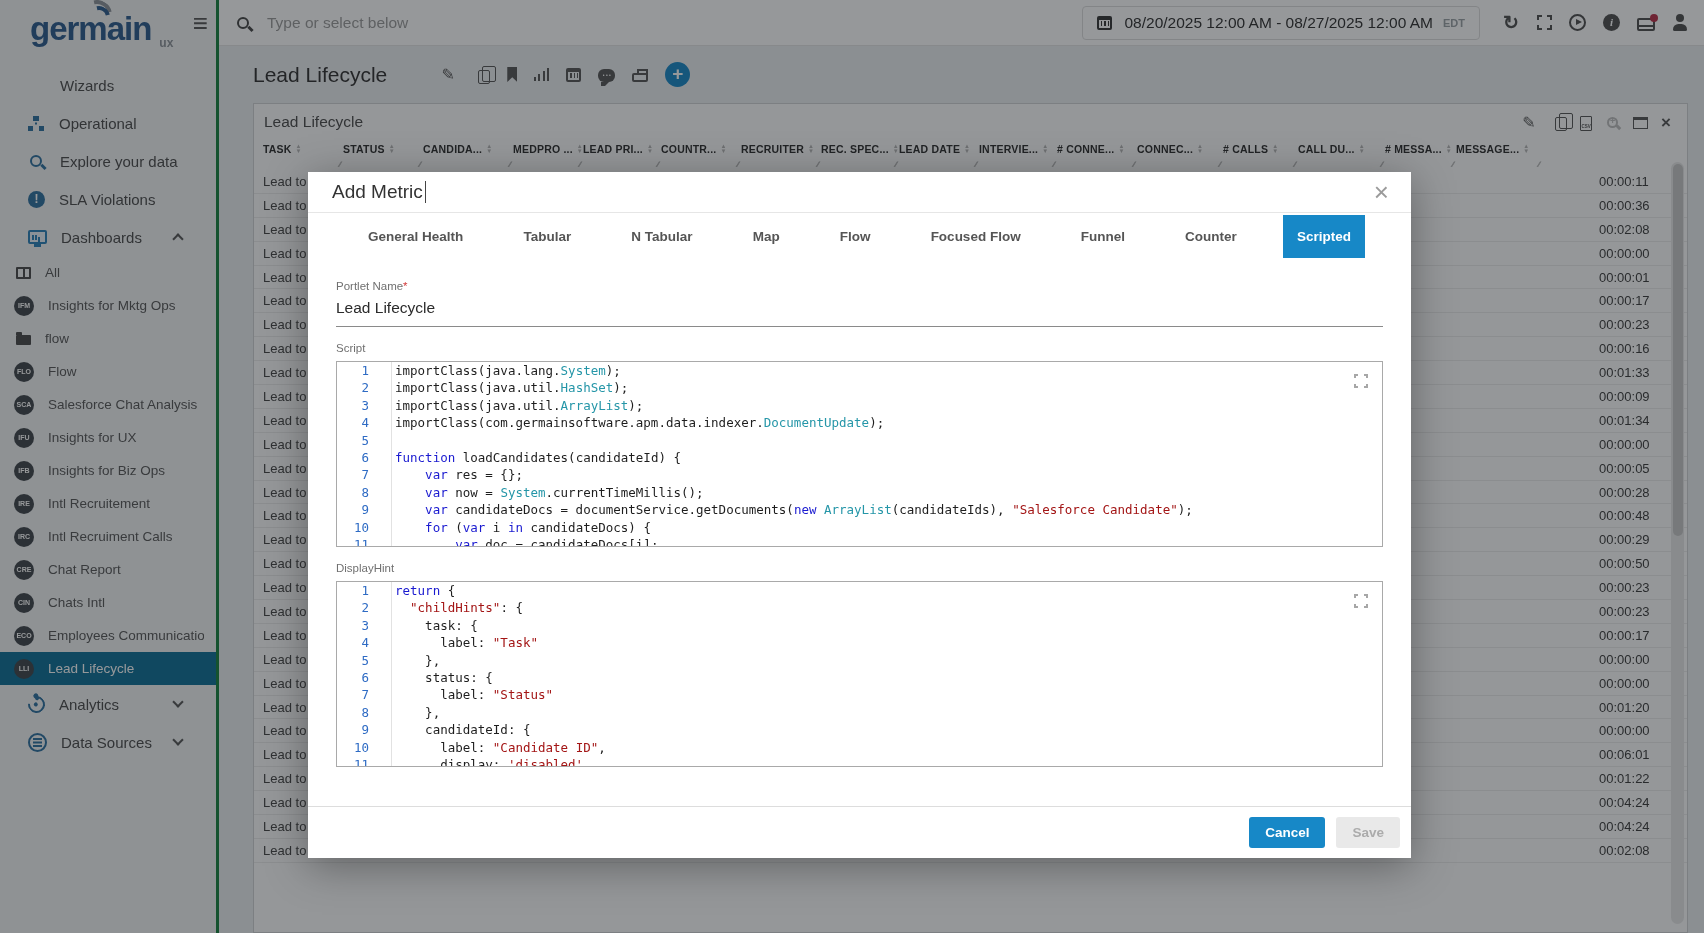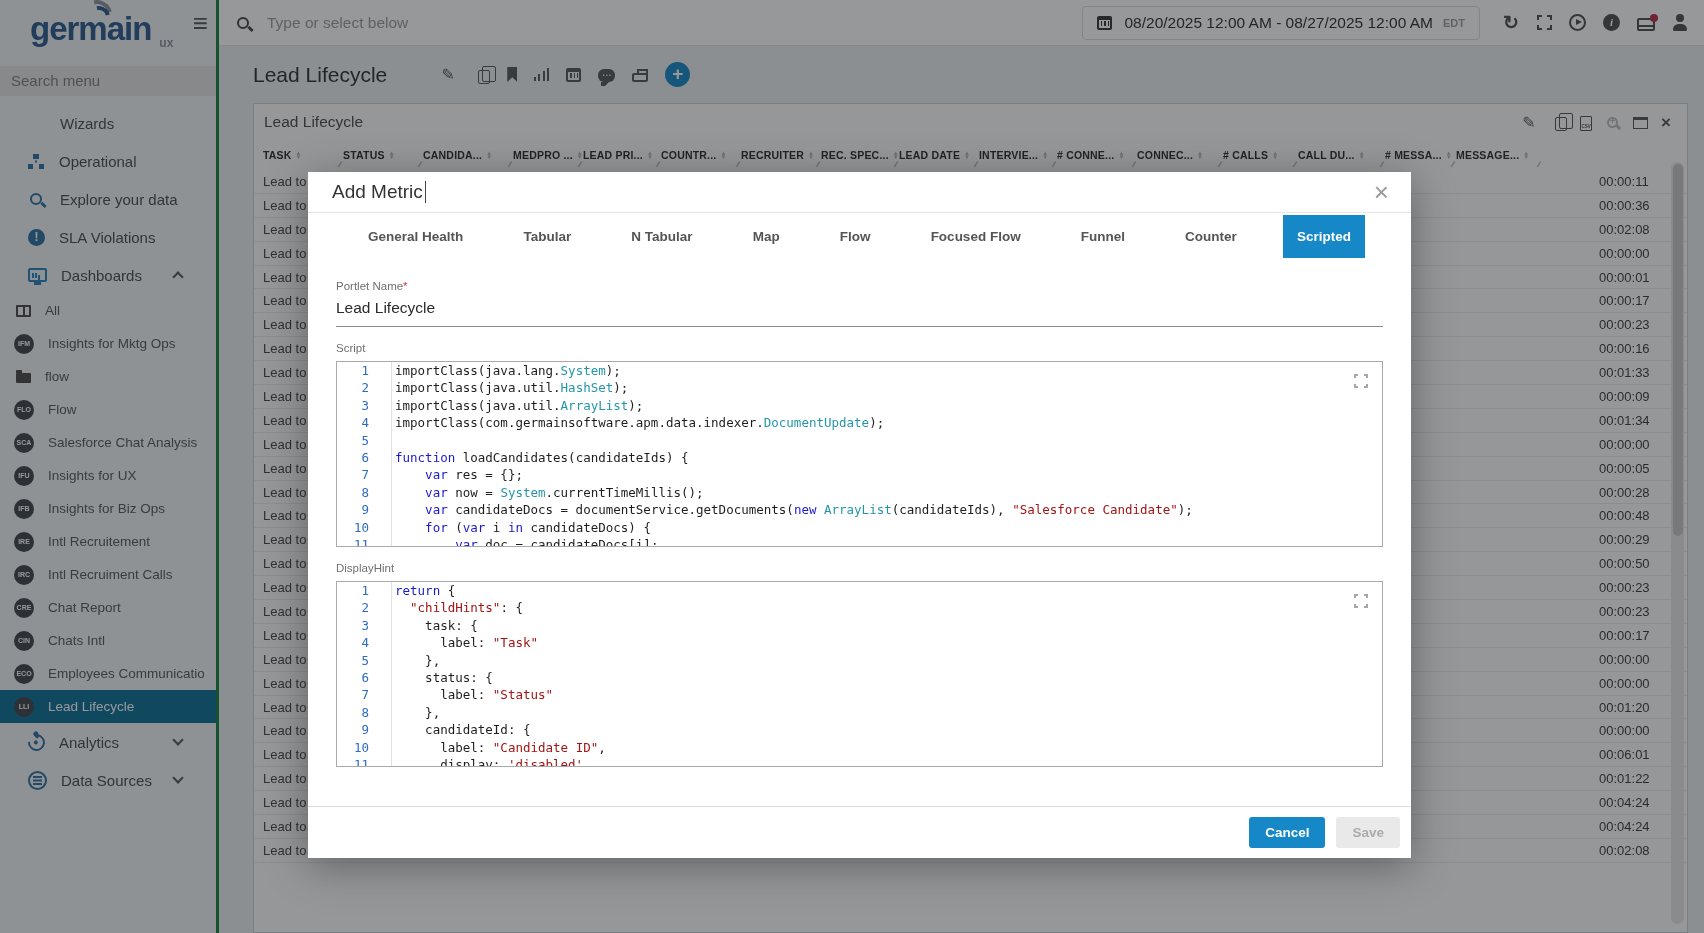--- a/index.html
+++ b/index.html
@@ -103,21 +103,21 @@
   .panel-head{height:32px;display:flex;align-items:center;padding:4px 10px 0 10px}
   .panel-title{font-size:15.5px;color:#4a4a4a;flex:1}
   .pt-icons{display:flex;align-items:center;gap:13px;padding-right:6px}
   .ic-csv{width:12px;height:15px;border:1.7px solid #555;border-radius:1px;margin-top:2px}
   .ic-csv::after{content:"CSV";position:absolute;bottom:0.5px;left:-1px;right:-1px;font-size:4.5px;font-weight:bold;color:#555;text-align:center;letter-spacing:0}
   .ic-zoomin{width:11px;height:11px;border:2px solid #bdbdbd;border-radius:50%;margin:2px}
   .ic-zoomin::before{content:"+";position:absolute;left:0;right:0;top:-2.5px;text-align:center;color:#bdbdbd;font-size:9px;font-weight:bold}
   .ic-zoomin::after{content:"";position:absolute;width:2.5px;height:5px;background:#bdbdbd;transform:rotate(-45deg);right:-3.5px;bottom:-4px}
   .ic-window{width:15px;height:12px;border:1.7px solid #555;border-top-width:3.5px;margin-top:2px}
   .ic-x{font-size:17px;color:#555;line-height:15px;font-weight:bold}
-  .thead{display:flex;padding:0 0 0 9px;height:25px;align-items:flex-end}
+  .thead{display:flex;padding:0 0 0 9px;height:25px;align-items:center}
   .th{display:flex;align-items:center;font-size:10.5px;font-weight:bold;color:#2b2b2b;letter-spacing:.2px;white-space:nowrap;overflow:hidden;cursor:pointer}
   .sorts{display:inline-flex;flex-direction:column;margin-left:4px;line-height:5px}
   .sorts span{font-size:6px;color:#b5b5b5;line-height:4.5px}
   .griprow{display:flex;padding-left:9px;height:9px}
   .griprow span{text-align:right;color:#9b9b9b;font-size:8px;line-height:7px;letter-spacing:-2px;padding-right:3px}
   .tbody{position:relative}
   .trow{display:flex;align-items:center;height:23.9px;border-bottom:1px solid #ebebeb;padding-left:9px;cursor:pointer}
   .trow .lead{width:58px;flex:none;font-size:13px;color:#444;white-space:nowrap;overflow:hidden}
   .trow .fill{flex:1}
   .trow .time{width:92px;flex:none;font-size:13px;color:#3a3a3a;padding-left:4px}
@@ -162,21 +162,20 @@
   <aside class="sidebar">
     <div class="logo-row">
       <div class="logo">
         <span class="arc1"></span>
         <span class="arc2"></span>
         <span class="brand">germain</span>
         <span class="sub">ux</span>
       </div>
       <span class="hamburger">≡</span>
     </div>
-    <div class="menu-search">Search menu</div>
     <nav id="side-nav">
         <div class="snav-item">
           <span class="ic ic-pencil"></span>
           <span class="txt">Wizards</span>
         </div>
         <div class="snav-item">
           <span class="ic ic-sitemap"></span>
           <span class="txt">Operational</span>
         </div>
         <div class="snav-item">
@@ -625,21 +624,21 @@
           <span class="corner tl"></span>
           <span class="corner tr"></span>
           <span class="corner bl"></span>
           <span class="corner br"></span>
         </span>
     <div class="cl-row"><span class="cl-num">1</span><span class="cl-code"><span class="tok-p">importClass(java.lang.</span><span class="tok-t">System</span><span class="tok-p">);</span></span></div>
         <div class="cl-row"><span class="cl-num">2</span><span class="cl-code"><span class="tok-p">importClass(java.util.</span><span class="tok-t">HashSet</span><span class="tok-p">);</span></span></div>
         <div class="cl-row"><span class="cl-num">3</span><span class="cl-code"><span class="tok-p">importClass(java.util.</span><span class="tok-t">ArrayList</span><span class="tok-p">);</span></span></div>
         <div class="cl-row"><span class="cl-num">4</span><span class="cl-code"><span class="tok-p">importClass(com.germainsoftware.apm.data.indexer.</span><span class="tok-t">DocumentUpdate</span><span class="tok-p">);</span></span></div>
         <div class="cl-row"><span class="cl-num">5</span><span class="cl-code"></span></div>
-        <div class="cl-row"><span class="cl-num">6</span><span class="cl-code"><span class="tok-k">function</span><span class="tok-p"> loadCandidates(candidateIds) {</span></span></div>
+        <div class="cl-row"><span class="cl-num">6</span><span class="cl-code"><span class="tok-k">function</span><span class="tok-p"> loadCandidates(candidateId) {</span></span></div>
         <div class="cl-row"><span class="cl-num">7</span><span class="cl-code"><span class="tok-p">    </span><span class="tok-k">var</span><span class="tok-p"> res = {};</span></span></div>
         <div class="cl-row"><span class="cl-num">8</span><span class="cl-code"><span class="tok-p">    </span><span class="tok-k">var</span><span class="tok-p"> now = </span><span class="tok-t">System</span><span class="tok-p">.currentTimeMillis();</span></span></div>
         <div class="cl-row"><span class="cl-num">9</span><span class="cl-code"><span class="tok-p">    </span><span class="tok-k">var</span><span class="tok-p"> candidateDocs = documentService.getDocuments(</span><span class="tok-k">new</span><span class="tok-p"> </span><span class="tok-t">ArrayList</span><span class="tok-p">(candidateIds), </span><span class="tok-s">"Salesforce Candidate"</span><span class="tok-p">);</span></span></div>
         <div class="cl-row"><span class="cl-num">10</span><span class="cl-code"><span class="tok-p">    </span><span class="tok-k">for</span><span class="tok-p"> (</span><span class="tok-k">var</span><span class="tok-p"> i </span><span class="tok-k">in</span><span class="tok-p"> candidateDocs) {</span></span></div>
         <div class="cl-row"><span class="cl-num">11</span><span class="cl-code"><span class="tok-p">        </span><span class="tok-k">var</span><span class="tok-p"> doc = candidateDocs[i];</span></span></div>
       </div>
     <div class="ed-label">DisplayHint</div>
     <div class="editor" id="hint-editor">
       <span class="ed-expand">
           <span class="corner tl"></span>

